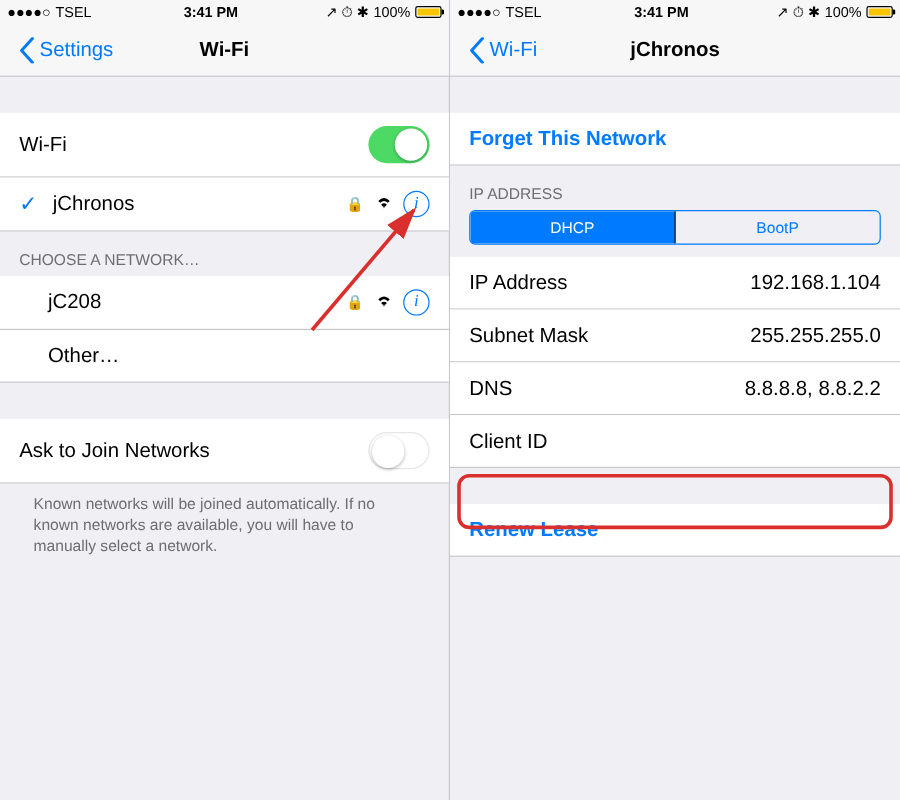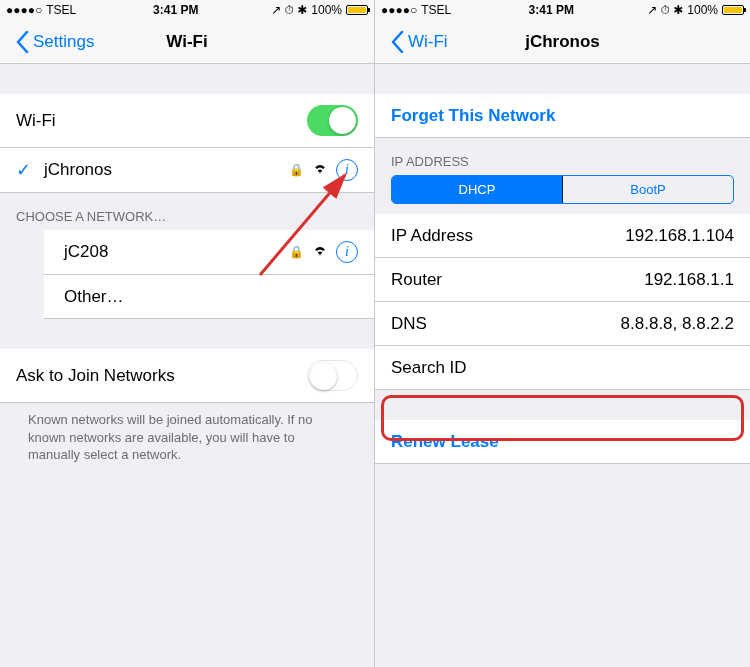--- a/index.html
+++ b/index.html
@@ -61,21 +61,21 @@
     display:flex;
     align-items:center;
     justify-content:space-between;
     border-bottom:1px solid #c8c7cc;
     font-size:17px;
     color:#000;
   }
   .cell:first-child { border-top:1px solid #c8c7cc; }
   .cell-left { display:flex; align-items:center; gap:10px;}
   .cell-right { display:flex; align-items:center; gap:8px;}
-  .cell-indent { padding-left:20px;margin-left:44px; }
+  .cell-indent { padding-left:40px; }
   .check { color:#007aff; font-size:18px; width:18px;}
   .value-text { color:#6d6d72; font-size:17px; text-align:right;}
   .value-black { color:#000; }
   .footer-text { font-size:13px; color:#6d6d72; padding:8px 28px; line-height:1.35;}
   .link-text { color:#007aff;font-weight:bold; }
   
   .toggle { width:51px; height:31px; border-radius:16px; position:relative; }
   .toggle-on { background:#4cd964;}
   .toggle-off { background:#fff; border:1.5px solid #e5e5ea;}
   .toggle-knob { position:absolute; top:2px; width:27px; height:27px; background:#fff; border-radius:50%; box-shadow:0 1px 3px rgba(0,0,0,.3);}
@@ -243,29 +243,29 @@
     <div class="segmented">
       <div class="seg seg-selected">DHCP</div>
       <div class="seg">BootP</div>
     </div>
 
     <div class="cell">
       <span>IP Address</span>
       <span class="value-text value-black">192.168.1.104</span>
     </div>
     <div class="cell">
-      <span>Router</span>
-      <span class="value-text value-black">192.168.1.1</span>
+      <span>Subnet Mask</span>
+      <span class="value-text value-black">255.255.255.0</span>
     </div>
     <div class="cell">
       <span>DNS</span>
       <span class="value-text value-black">8.8.8.8, 8.8.2.2</span>
     </div>
     <div class="cell">
-      <span>Search ID</span>
+      <span>Client ID</span>
       <span class="value-text"></span>
     </div>
 
     <div class="group-spacer"></div>
 
     <div class="cell">
       <span class="link-text">Renew Lease</span>
     </div>
 
     <div class="highlight-box" style="left:6px; top:395px; width:363px; height:46px;"></div>

